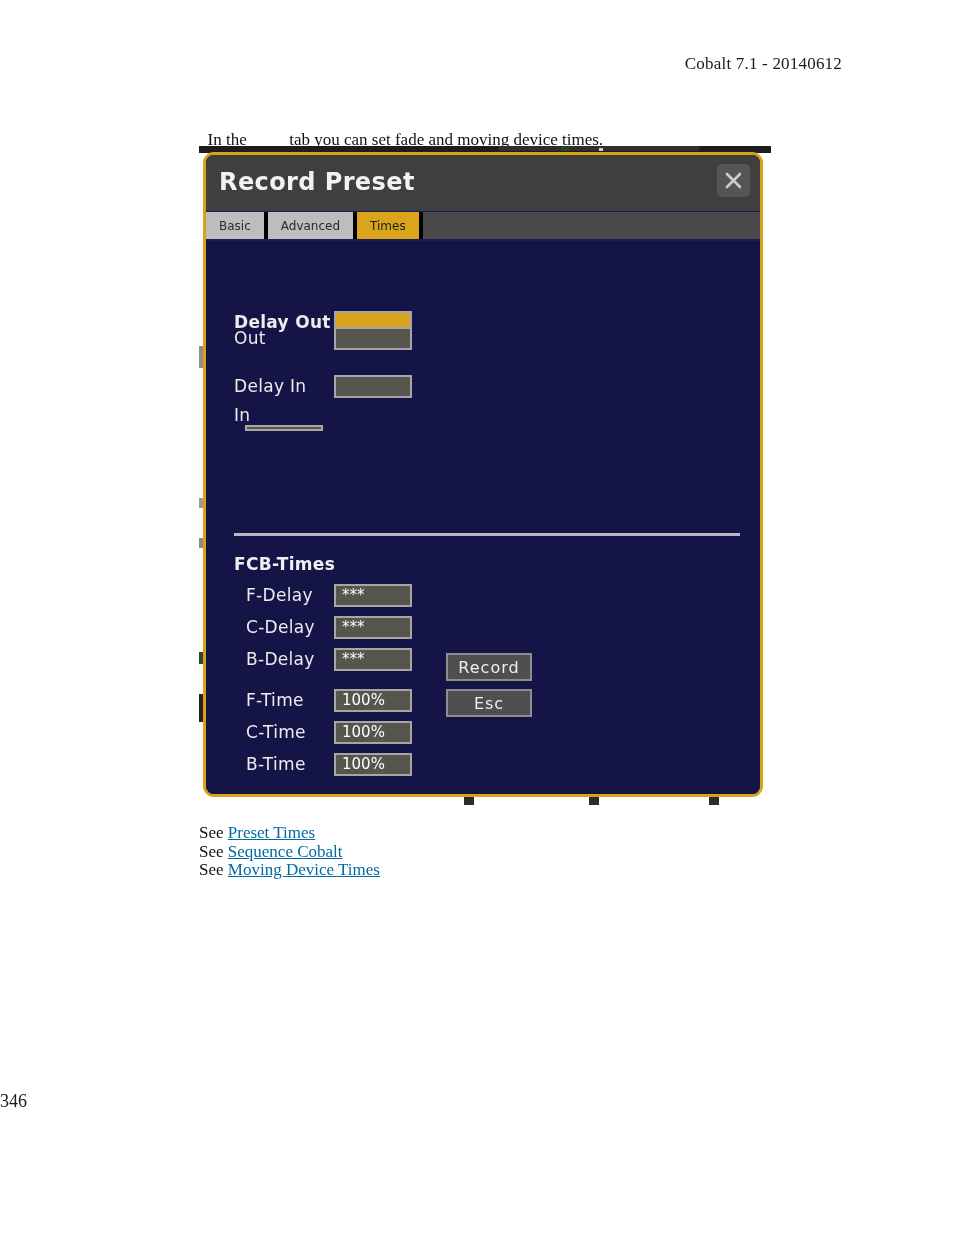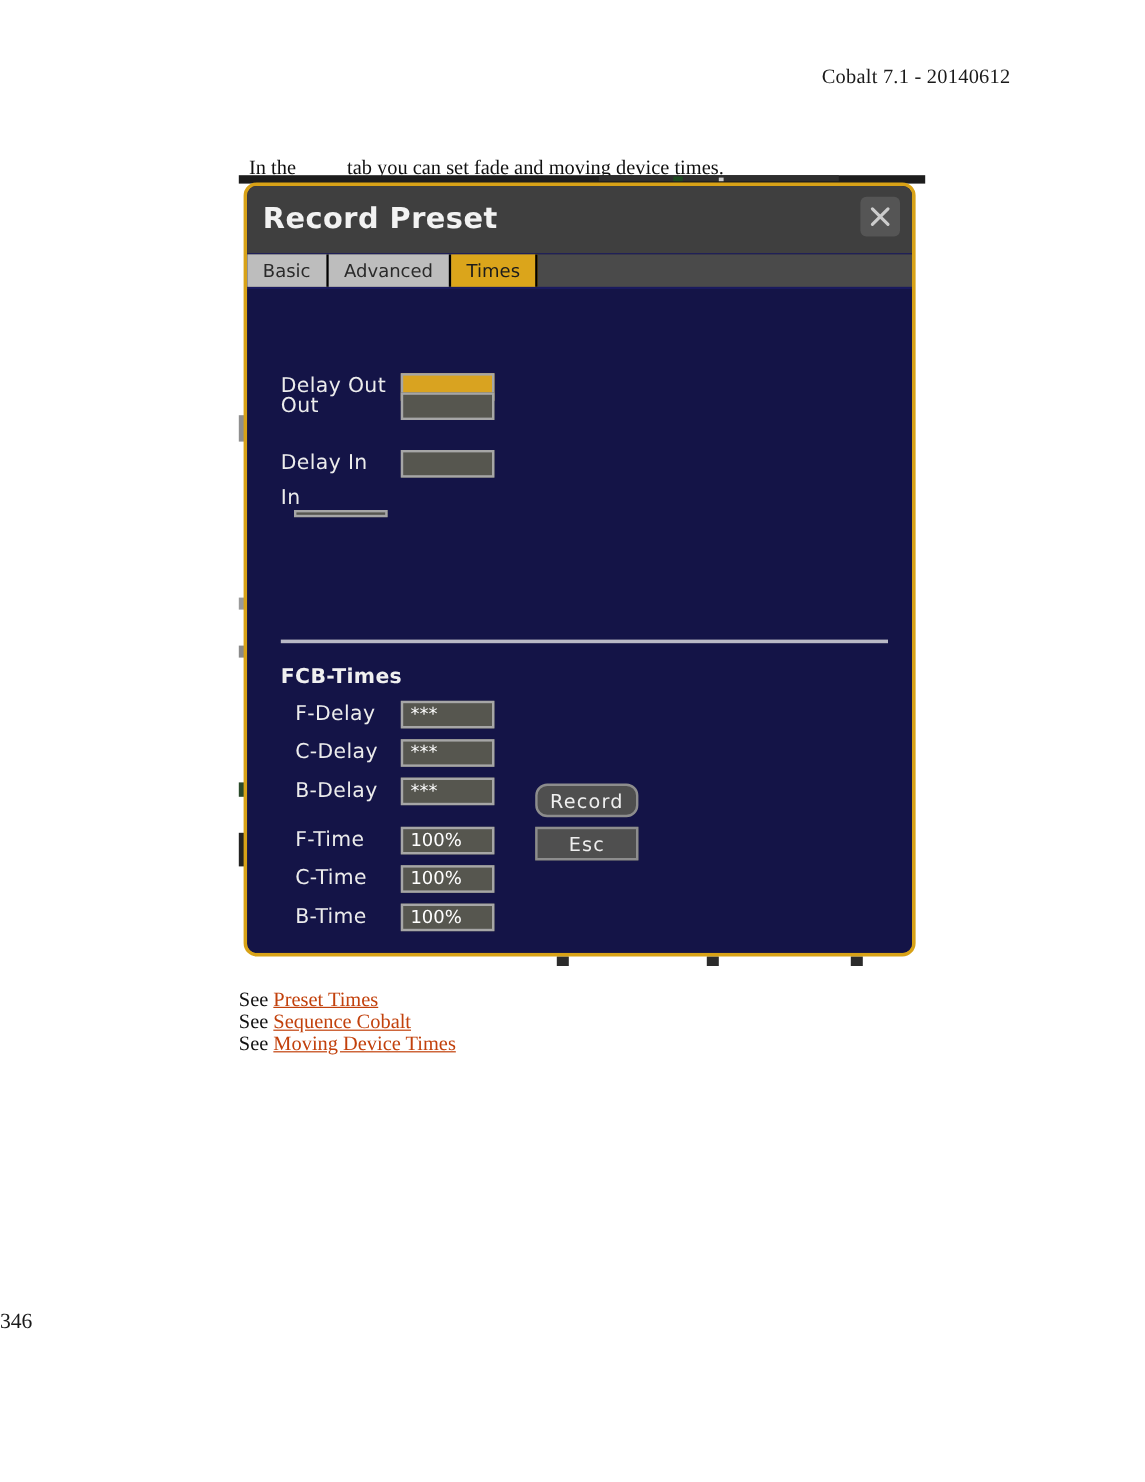--- a/index.html
+++ b/index.html
@@ -127,25 +127,25 @@
     background: #4a4a4a;
     border-bottom: 2px solid #1a1a5e;
     display: flex;
     align-items: stretch;
   }
   .tab {
     display: flex;
     align-items: center;
     justify-content: center;
     padding: 0 13px;
-    font-size: 15px;
+    font-size: 12px;
     color: #e6e6e6;
     background: #b4b4b4;
     color: #2c2c2c;
-    border-right: 2px solid #000000;
+    border-right: 4px solid #000000;
     cursor: pointer;
     white-space: nowrap;
   }
   .tab.inactive {
     background: #bdbdbd;
     color: #2a2a2a;
   }
   .tab.active {
     background: #dba51b;
     color: #1c1c1c;
@@ -240,36 +240,36 @@
     border: 2px solid #8d8d8d;
     display: flex;
     align-items: center;
     justify-content: center;
     font-size: 16px;
     color: #efefef;
     letter-spacing: 1px;
     cursor: pointer;
     font-family: "DejaVu Sans", "Liberation Sans", sans-serif;
   }
-  .btn-record { top: 412px; border-radius: 10px; }
+  .btn-record { top: 412px; }
   .btn-esc    { top: 448px; }
 
   
   .see-list {
     position: absolute;
     top: 824px;
     left: 199px;
     font-size: 17px;
     line-height: 18.5px;
     color: #111111;
   }
   .see-line { white-space: nowrap; }
   .see-line .lbl { color: #111111; }
   .see-line a {
-    color: #c2410c;
+    color: #0369a1;
     text-decoration: underline;
   }
 
   
   .page-number {
     position: absolute;
     top: 1091px;
     left: 0;
     width: 954px;
     text-align: left;
@@ -315,21 +315,21 @@
 
     <div class="tabstrip">
       <div class="tab inactive">Basic</div>
       <div class="tab inactive">Advanced</div>
       <div class="tab active">Times</div>
     </div>
 
     <div class="dlg-body">
 
 
-      <div class="row" style="top:68px;">
+      <div class="row" style="top:68px;font-weight:bold;">
         <div class="row-label">Delay Out</div>
         <div class="field gold"></div>
       </div>
 
       <div class="row" style="top:84px;justify-content:center;">
         <div class="row-label">Out</div>
         <div class="field"></div>
       </div>
 
       <div class="row" style="top:132px;">

